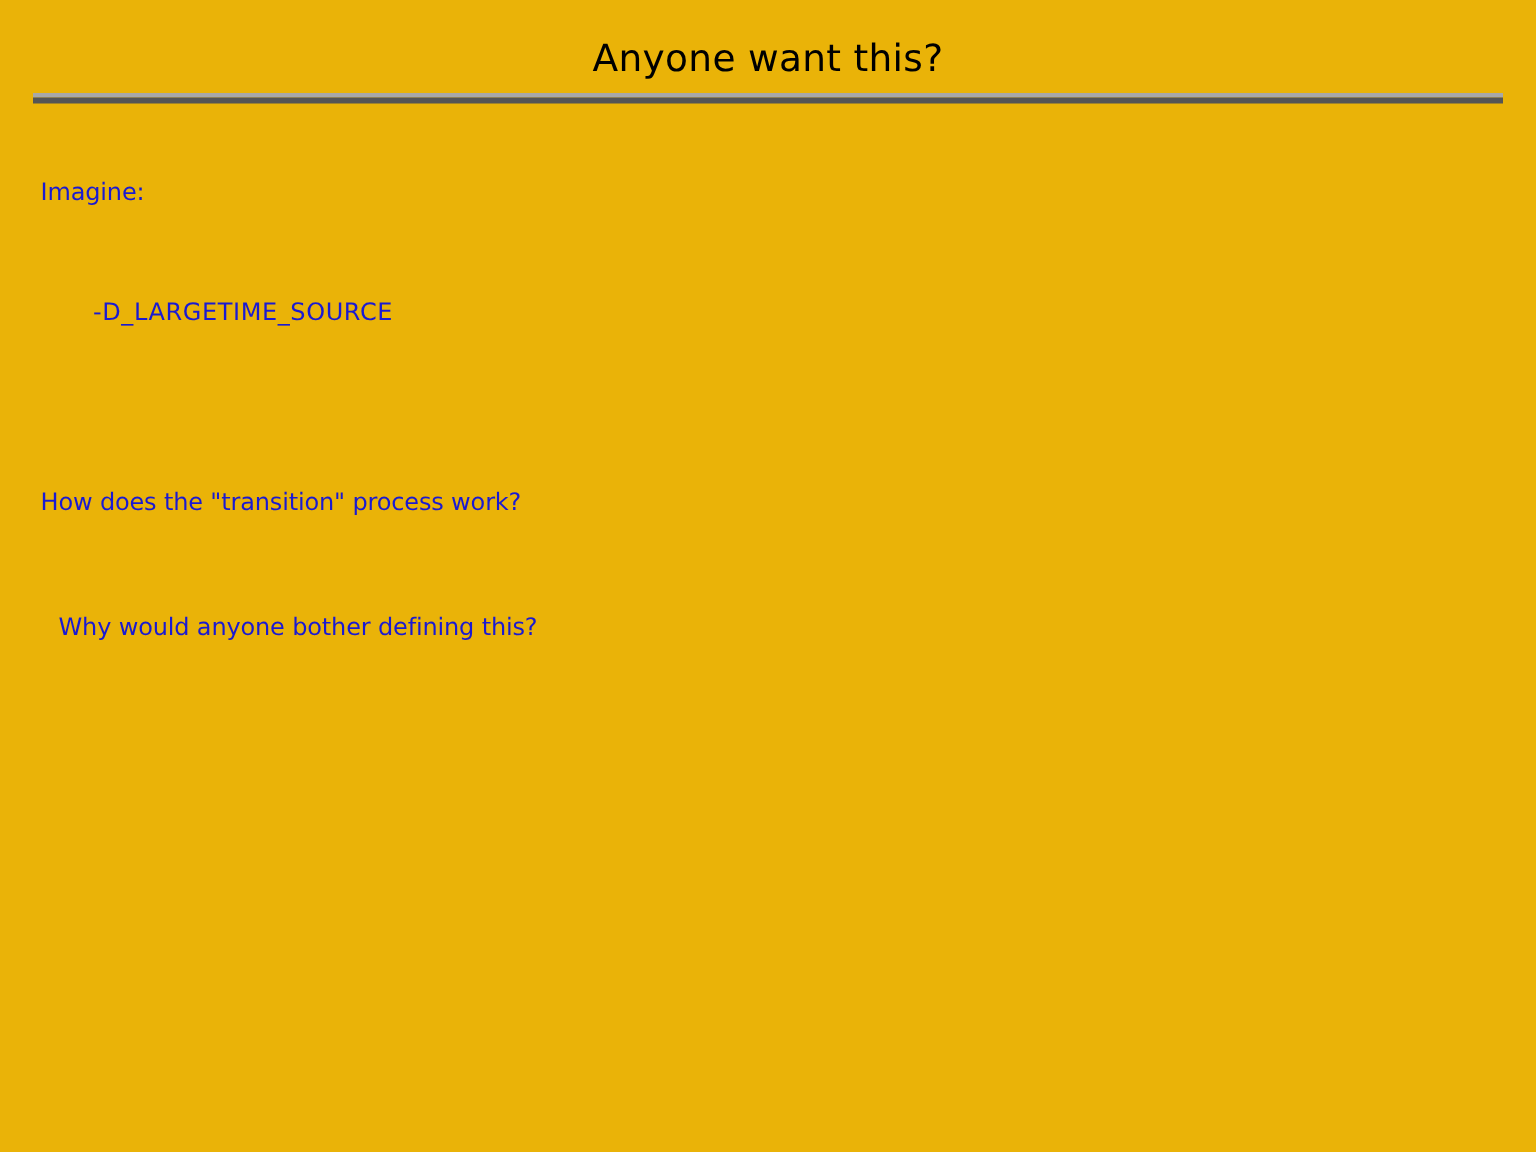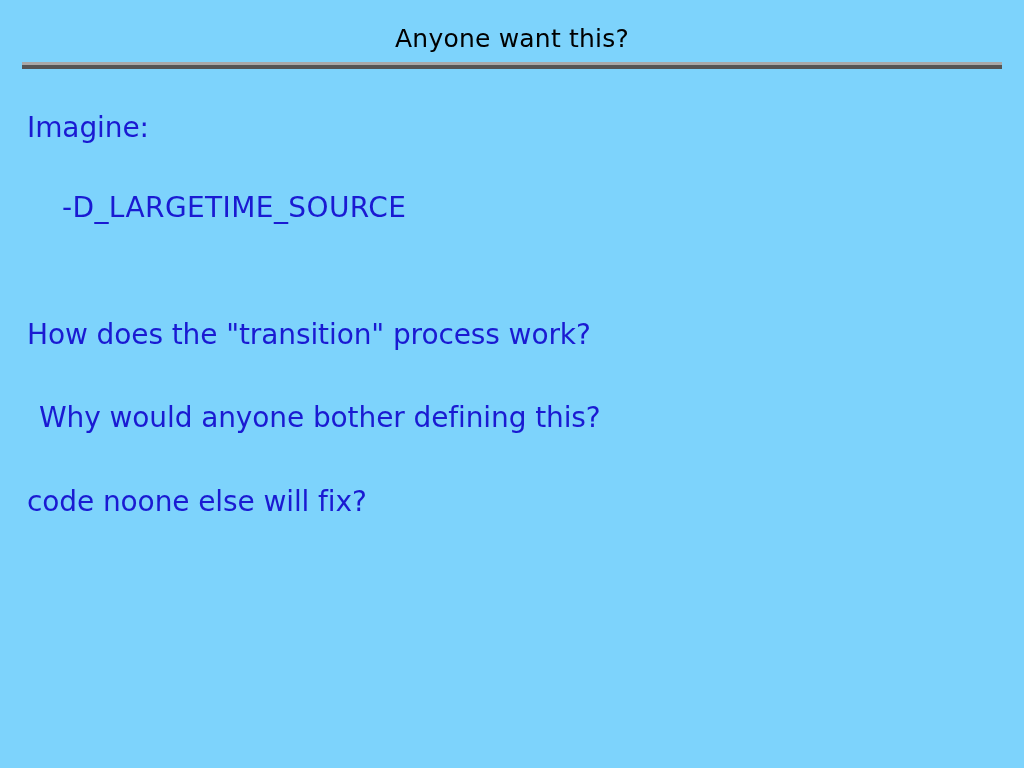--- a/index.html
+++ b/index.html
@@ -13,21 +13,21 @@
     height: 768px;
     position: relative;
     overflow: hidden;
     font-family: "DejaVu Sans", sans-serif;
     -webkit-font-smoothing: antialiased;
   }
 
   .slide {
     position: absolute;
     inset: 0;
-    background: #7dd3fc;
+    background: #eab308;
   }
 
   
   .slide-title {
     position: absolute;
     left: 0;
     top: 24px;
     width: 1024px;
     text-align: center;
     color: #000000;
@@ -68,21 +68,21 @@
   .body-area {
     position: absolute;
     left: 27px;
     top: 108px;
     width: 960px;
   }
 
   .line {
     color: #1a1ad2;
     font-family: "DejaVu Sans", sans-serif;
-    font-size: 28px;
+    font-size: 16px;
     line-height: 40px;
     font-weight: 400;
     letter-spacing: -0.1px;
     white-space: pre-wrap;
   }
 
   .line-imagine {
     position: absolute;
     left: 0;
     top: 0;
@@ -135,17 +135,16 @@
 
     <div class="line line-imagine">Imagine:</div>
 
     <div class="line line-define">-D_LARGETIME_SOURCE</div>
 
     <div class="line line-q1">How does the "transition" process work?</div>
 
     <div class="line line-q2">Why would anyone bother defining this?</div>
 
     <div class="para-q3">
-      <div class="line">code noone else will fix?</div>
     </div>
 
   </div>
 </div>
 
 </body></html>

